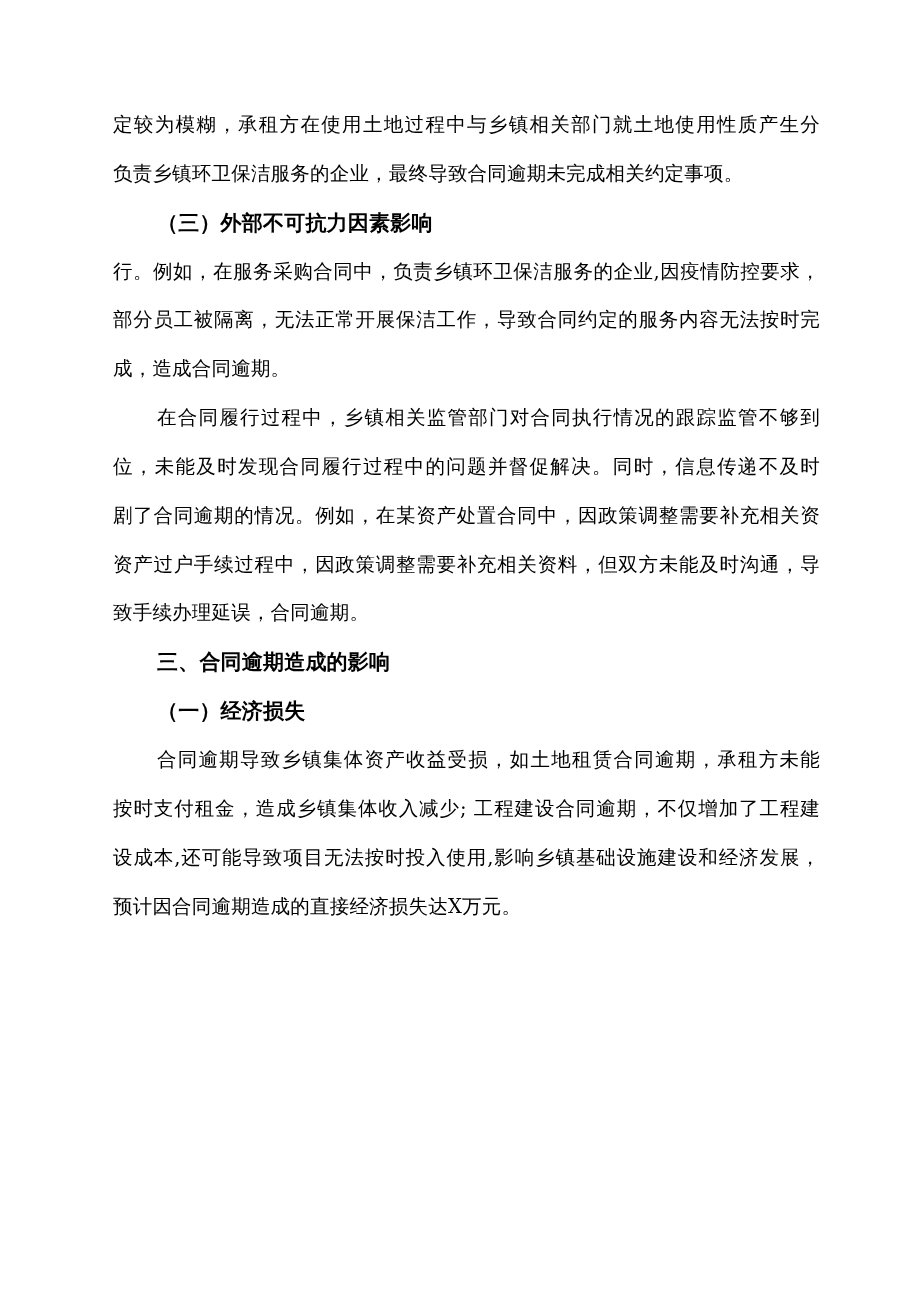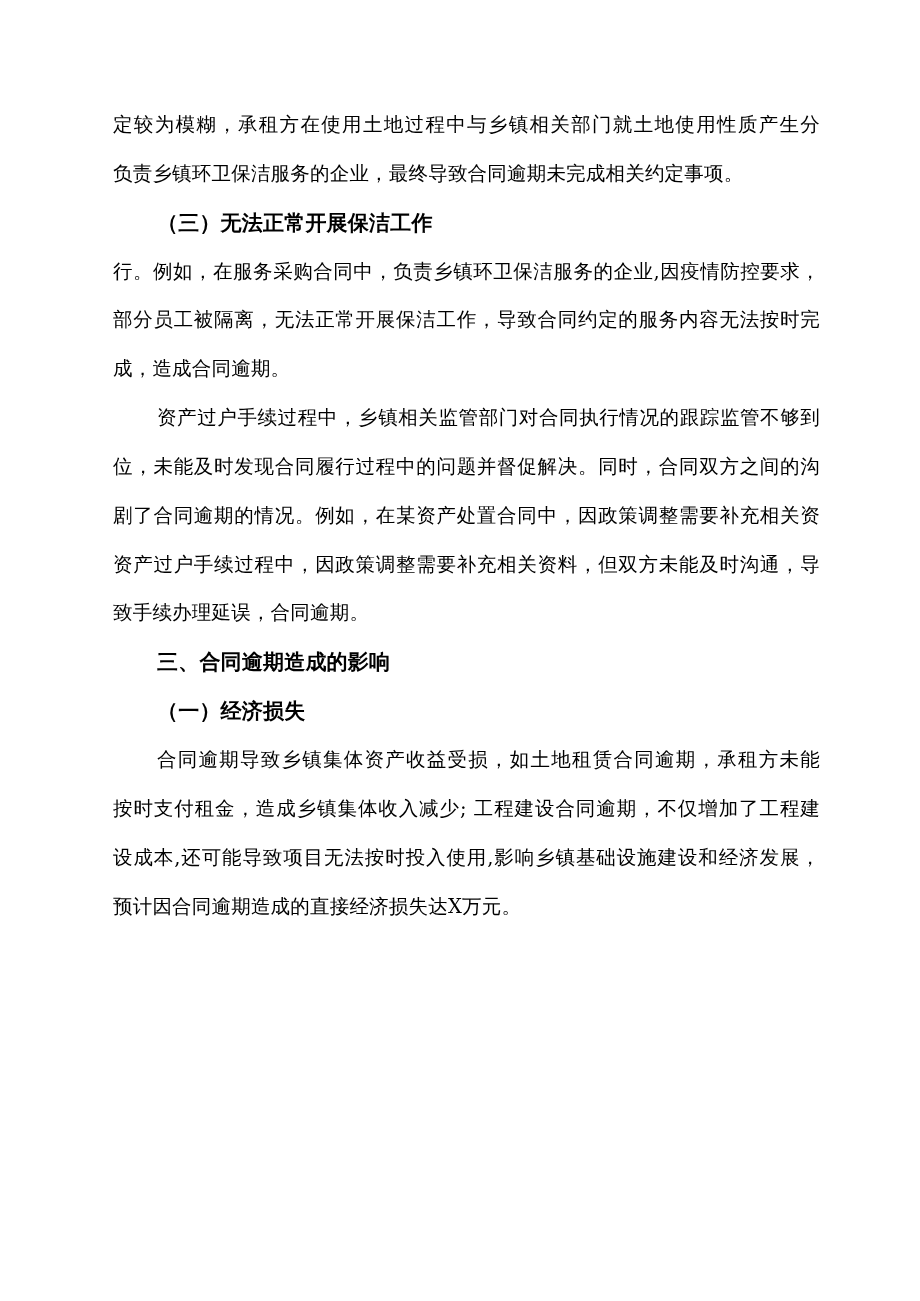--- a/index.html
+++ b/index.html
@@ -36,26 +36,26 @@
     font-size: 21px;
   }
 </style>
 </head>
 <body>
 
 <div class="page">
   <div class="text-block">
     <p class="line full">定较为模糊，承租方在使用土地过程中与乡镇相关部门就土地使用性质产生分歧，</p>
     <p class="line short">负责乡镇环卫保洁服务的企业，最终导致合同逾期未完成相关约定事项。</p>
-    <p class="line h-bold indent short">（三）无法正常开展保洁工作</p>
+    <p class="line h-bold indent short">（三）外部不可抗力因素影响</p>
     <p class="line full">行。例如，在服务采购合同中，负责乡镇环卫保洁服务的企业,因疫情防控要求，</p>
     <p class="line full">部分员工被隔离，无法正常开展保洁工作，导致合同约定的服务内容无法按时完</p>
     <p class="line short">成，造成合同逾期。</p>
-    <p class="line indent full">资产过户手续过程中，乡镇相关监管部门对合同执行情况的跟踪监管不够到</p>
-    <p class="line full">位，未能及时发现合同履行过程中的问题并督促解决。同时，合同双方之间的沟</p>
+    <p class="line indent full">在合同履行过程中，乡镇相关监管部门对合同执行情况的跟踪监管不够到</p>
+    <p class="line full">位，未能及时发现合同履行过程中的问题并督促解决。同时，信息传递不及时</p>
     <p class="line full">剧了合同逾期的情况。例如，在某资产处置合同中，因政策调整需要补充相关资料</p>
     <p class="line full">资产过户手续过程中，因政策调整需要补充相关资料，但双方未能及时沟通，导</p>
     <p class="line short">致手续办理延误，合同逾期。</p>
     <p class="line h-bold indent short">三、合同逾期造成的影响</p>
     <p class="line h-bold indent short">（一）经济损失</p>
     <p class="line indent full">合同逾期导致乡镇集体资产收益受损，如土地租赁合同逾期，承租方未能</p>
     <p class="line full">按时支付租金，造成乡镇集体收入减少; 工程建设合同逾期，不仅增加了工程建</p>
     <p class="line full">设成本,还可能导致项目无法按时投入使用,影响乡镇基础设施建设和经济发展，</p>
     <p class="line short">预计因合同逾期造成的直接经济损失达X万元。</p>
   </div>

